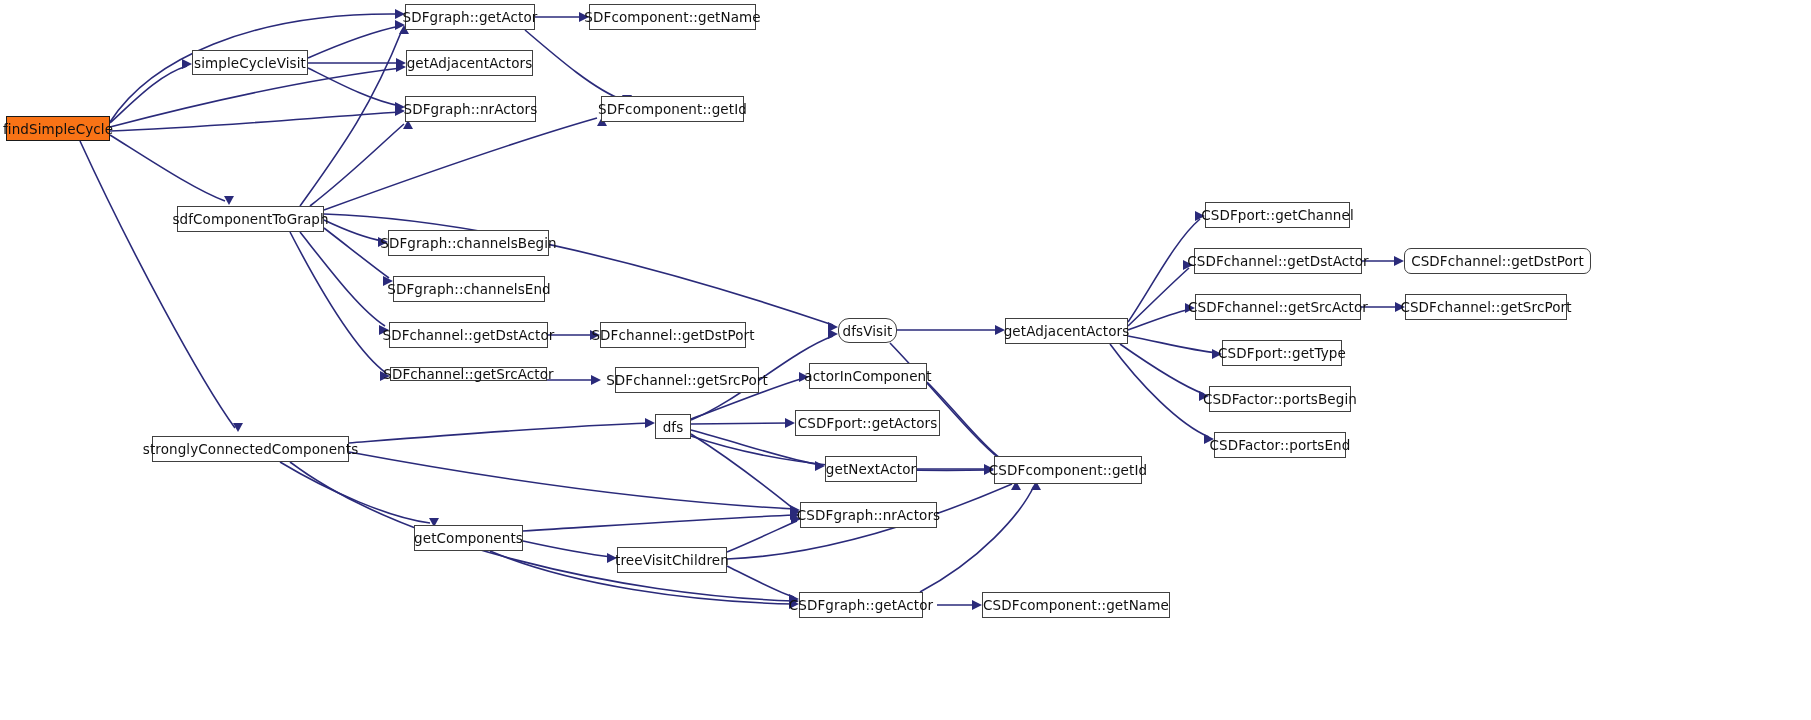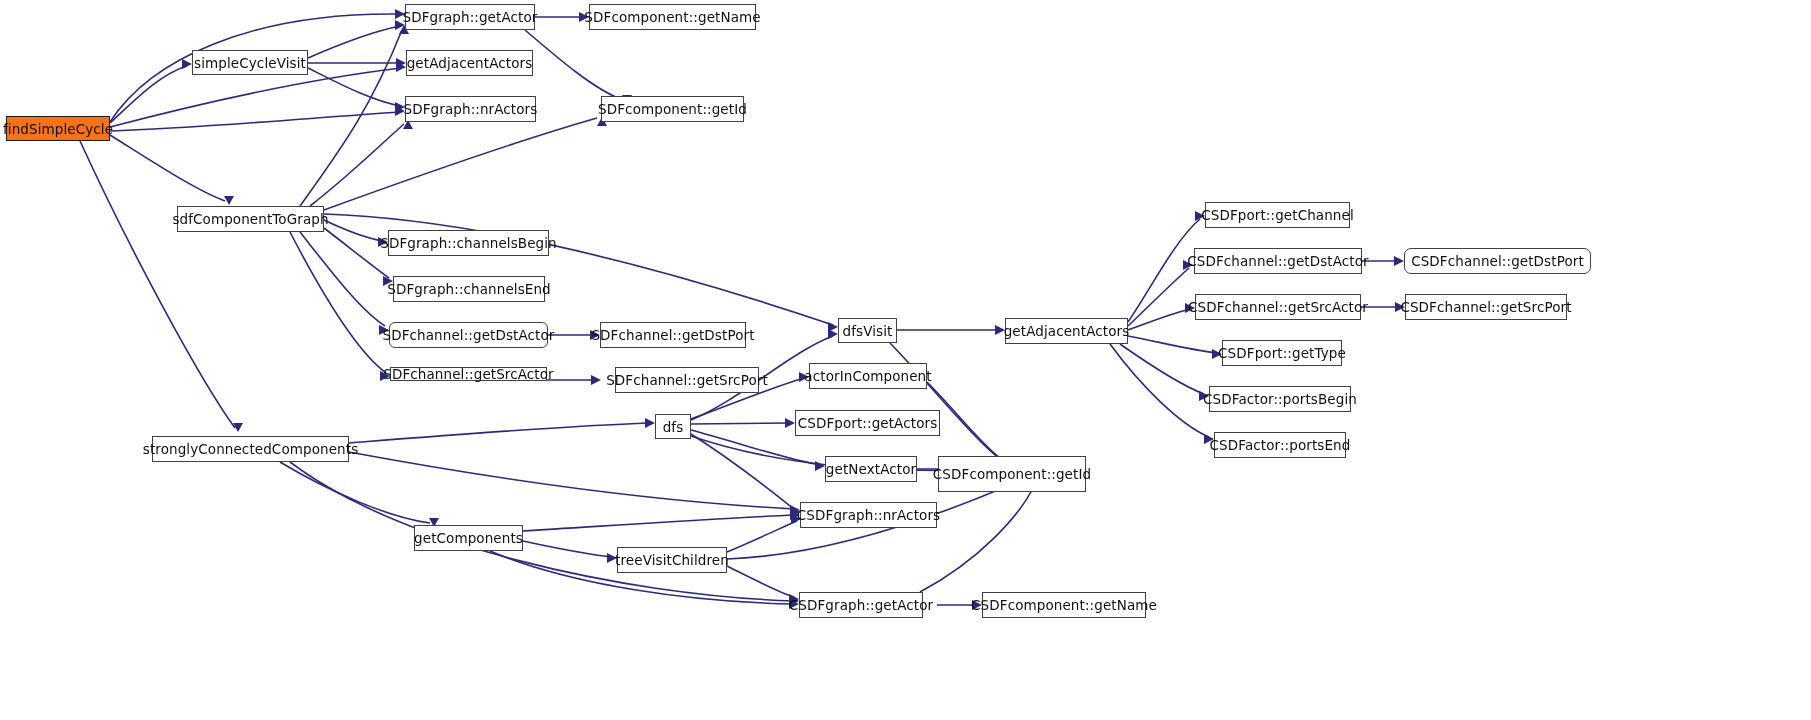--- a/index.html
+++ b/index.html
@@ -250,63 +250,63 @@
       </div>
       <div class="node-box" style="left: 601px; top: 96px; width: 143px; height: 26px;">
         <span>SDFcomponent::getId</span>
       </div>
       <div class="node-box" style="left: 388px; top: 230px; width: 161px; height: 26px;">
         <span>SDFgraph::channelsBegin</span>
       </div>
       <div class="node-box" style="left: 393px; top: 276px; width: 152px; height: 26px;">
         <span>SDFgraph::channelsEnd</span>
       </div>
-      <div class="node-box" style="left: 389px; top: 322px; width: 159px; height: 26px; border-radius: 6px;">
+      <div class="node-box" style="left: 389px; top: 322px; width: 159px; height: 26px;">
         <span>SDFchannel::getDstActor</span>
       </div>
       <div class="node-box" style="left: 390px; top: 367px; width: 157px; height: 14px;">
         <span>SDFchannel::getSrcActor</span>
       </div>
       <div class="node-box" style="left: 600px; top: 322px; width: 146px; height: 26px;">
         <span>SDFchannel::getDstPort</span>
       </div>
       <div class="node-box" style="left: 601px; top: 367px; width: 144px; height: 26px; margin-left: 14px;">
         <span>SDFchannel::getSrcPort</span>
       </div>
-      <div class="node-box" style="left: 838px; top: 318px; width: 59px; height: 25px;">
+      <div class="node-box" style="left: 838px; top: 318px; width: 59px; height: 25px; border-radius: 11px;">
         <span>dfsVisit</span>
       </div>
       <div class="node-box" style="left: 809px; top: 363px; width: 118px; height: 26px;">
         <span>actorInComponent</span>
       </div>
       <div class="node-box" style="left: 655px; top: 414px; width: 36px; height: 25px;">
         <span>dfs</span>
       </div>
       <div class="node-box" style="left: 795px; top: 410px; width: 145px; height: 26px;">
         <span>CSDFport::getActors</span>
       </div>
       <div class="node-box" style="left: 825px; top: 456px; width: 92px; height: 26px;">
         <span>getNextActor</span>
       </div>
-      <div class="node-box" style="left: 938px; top: 456px; width: 148px; height: 36px;">
+      <div class="node-box" style="left: 994px; top: 456px; width: 148px; height: 28px;">
         <span>CSDFcomponent::getId</span>
       </div>
       <div class="node-box" style="left: 800px; top: 502px; width: 137px; height: 26px;">
         <span>CSDFgraph::nrActors</span>
       </div>
       <div class="node-box" style="left: 414px; top: 525px; width: 109px; height: 26px;">
         <span>getComponents</span>
       </div>
       <div class="node-box" style="left: 617px; top: 547px; width: 110px; height: 26px;">
         <span>treeVisitChildren</span>
       </div>
       <div class="node-box" style="left: 799px; top: 592px; width: 124px; height: 26px;">
         <span>CSDFgraph::getActor</span>
       </div>
-      <div class="node-box" style="left: 982px; top: 592px; width: 164px; height: 26px;">
+      <div class="node-box" style="left: 982px; top: 592px; width: 188px; height: 26px;">
         <span>CSDFcomponent::getName</span>
       </div>
       <div class="node-box" style="left: 1005px; top: 318px; width: 123px; height: 26px;">
         <span>getAdjacentActors</span>
       </div>
       <div class="node-box" style="left: 1205px; top: 202px; width: 145px; height: 26px;">
         <span>CSDFport::getChannel</span>
       </div>
       <div class="node-box" style="left: 1194px; top: 248px; width: 168px; height: 26px;">
         <span>CSDFchannel::getDstActor</span>

